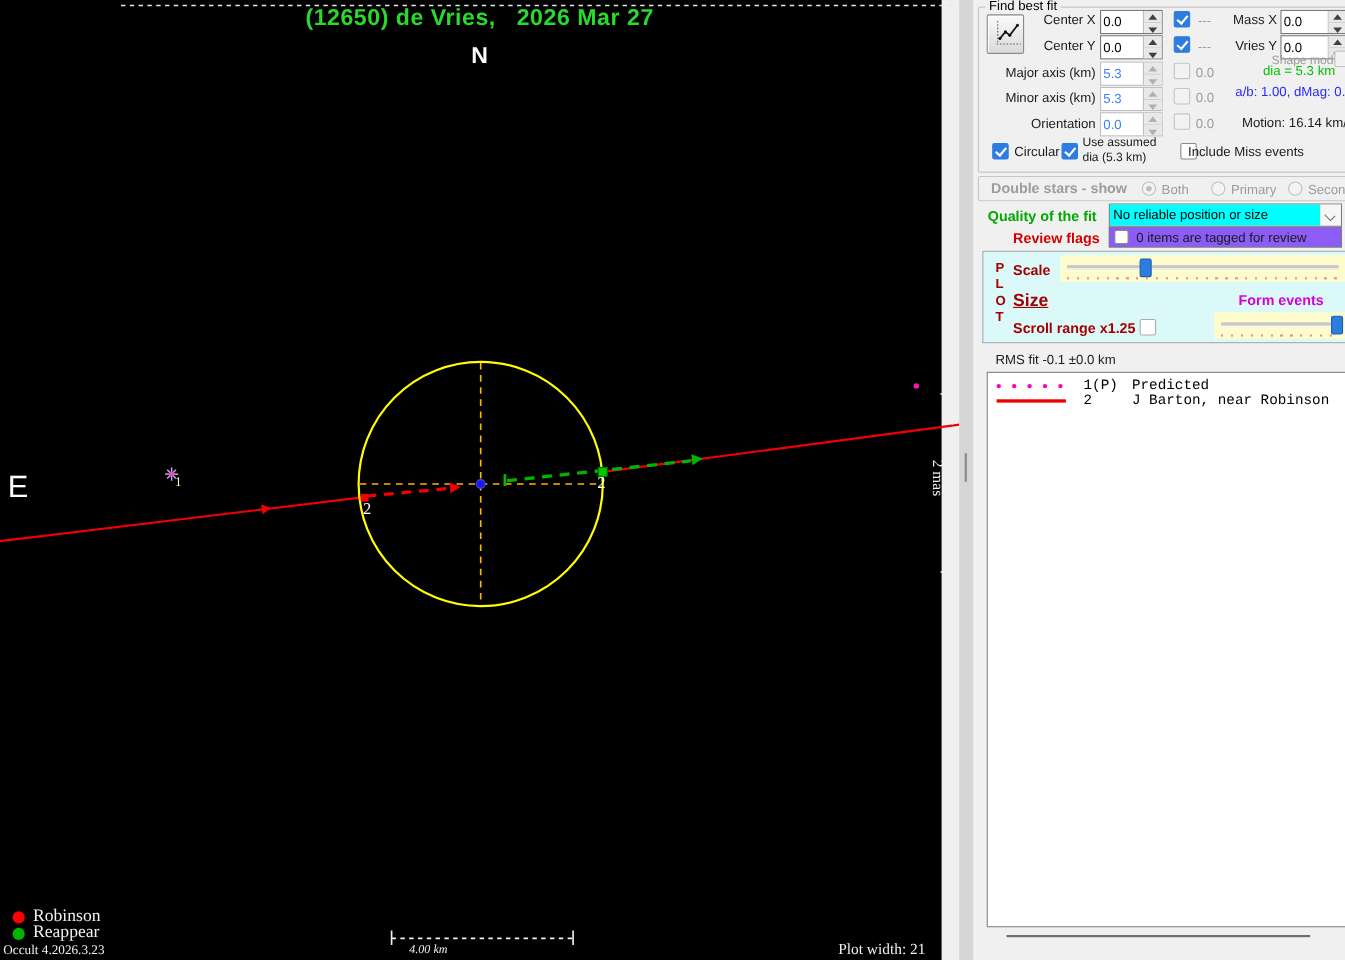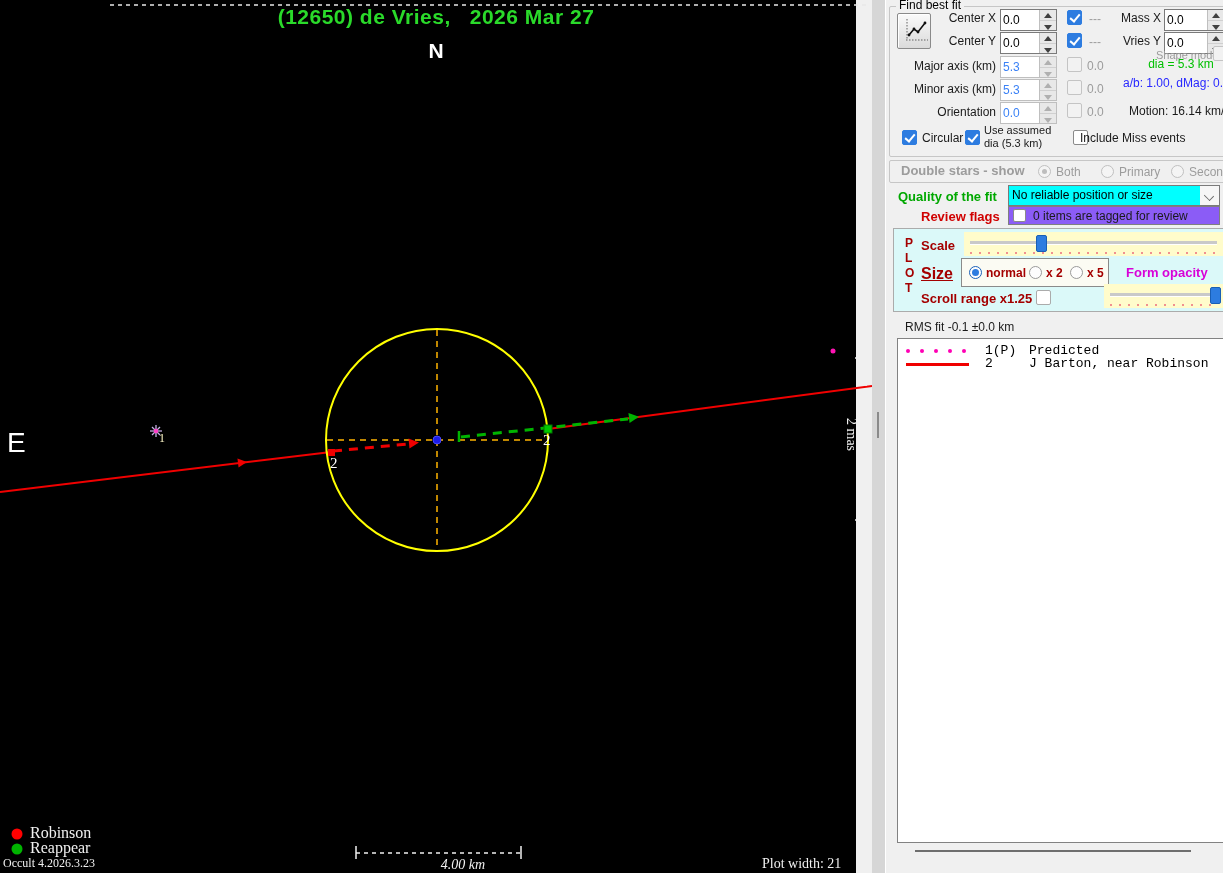--- a/index.html
+++ b/index.html
@@ -11,21 +11,21 @@
   .ptxt{position:absolute;color:#F0F0F0;}
   .serif{font-family:"Liberation Serif",serif;}
   #plot-title{left:0;top:5px;width:872px;text-align:center;font-size:21px;font-weight:bold;
               color:#2ADA2A;white-space:pre;letter-spacing:.5px;}
   #north-label{left:0;top:39px;width:872px;text-align:center;font-size:21px;font-weight:bold;color:#FFF;}
   #east-label{left:7px;top:427px;font-size:28px;color:#FFF;font-weight:400;}
   #star1-label{left:159px;top:431px;font-size:12px;color:#FFF8C8;}
   #chordL-label{left:330px;top:455px;font-size:15px;color:#FFF;}
   #chordR-label{left:543px;top:432px;font-size:15px;color:#FFF;}
   #vscale-label{left:843px;top:418px;font-size:14px;color:#F0F0F0;writing-mode:vertical-rl;}
-  #hscale-label{left:390px;top:857px;width:95px;text-align:right;font-size:14px;font-style:italic;}
+  #hscale-label{left:372px;top:857px;width:95px;text-align:left;font-size:11px;font-style:italic;}
   #plotwidth-label{left:762px;top:856px;font-size:14px;}
   #legend-disappear{left:30px;top:824px;font-size:16px;}
   #legend-reappear{left:30px;top:839px;font-size:16px;}
   #version-label{left:3px;top:856px;font-size:12px;}
   
   #splitter{position:absolute;left:872px;top:0;width:13px;height:873px;background:#D6D6D6;border-right:1px solid #FFF;}
   #splitter .grip{position:absolute;left:5px;top:412px;width:2px;height:26px;background:#8A8A8A;}
   
   #panel{position:absolute;left:886px;top:0;width:337px;height:873px;background:#F0F0F0;}
   .grp{position:absolute;border:1px solid #C6C6C6;border-radius:2px;}
@@ -291,29 +291,21 @@
     <span class="lbl maroon" style="left:19px;top:281px;">T</span>
 
     <span class="lbl maroon" style="left:35px;top:238px;font-size:13px;">Scale</span>
     <div class="slider" style="left:78px;top:232px;width:259px;height:24px;">
       <div class="groove"></div>
       <div class="thumb" style="left:72px;"></div>
       <div class="ticks"></div>
     </div>
 
     <span class="lbl maroon" style="left:35px;top:265px;font-size:16px;text-decoration:underline;">Size</span>
-    <div id="size-box">
-      <div class="radio sel" style="left:7px;top:7px;"></div>
-      <span class="lbl maroon" style="left:24px;top:7px;">normal</span>
-      <div class="radio" style="left:67px;top:7px;"></div>
-      <span class="lbl maroon" style="left:84px;top:7px;">x 2</span>
-      <div class="radio" style="left:108px;top:7px;"></div>
-      <span class="lbl maroon" style="left:125px;top:7px;">x 5</span>
-    </div>
-    <span class="lbl magenta" style="left:240px;top:265px;font-size:13px;">Form opacity</span>
+    <span class="lbl magenta" style="left:240px;top:265px;font-size:13px;">Form events</span>
     <div class="slider" style="left:218px;top:284px;width:119px;height:24px;">
       <div class="groove"></div>
       <div class="thumb" style="left:106px;"></div>
       <div class="ticks"></div>
     </div>
     <span class="lbl maroon" style="left:35px;top:291px;font-size:13px;">Scroll range x1.25</span>
     <div class="cb" style="left:150px;top:290px;border-color:#ABABAB;"></div>
 
     <span class="lbl" style="left:19px;top:320px;">RMS fit -0.1 ±0.0 km</span>
 

